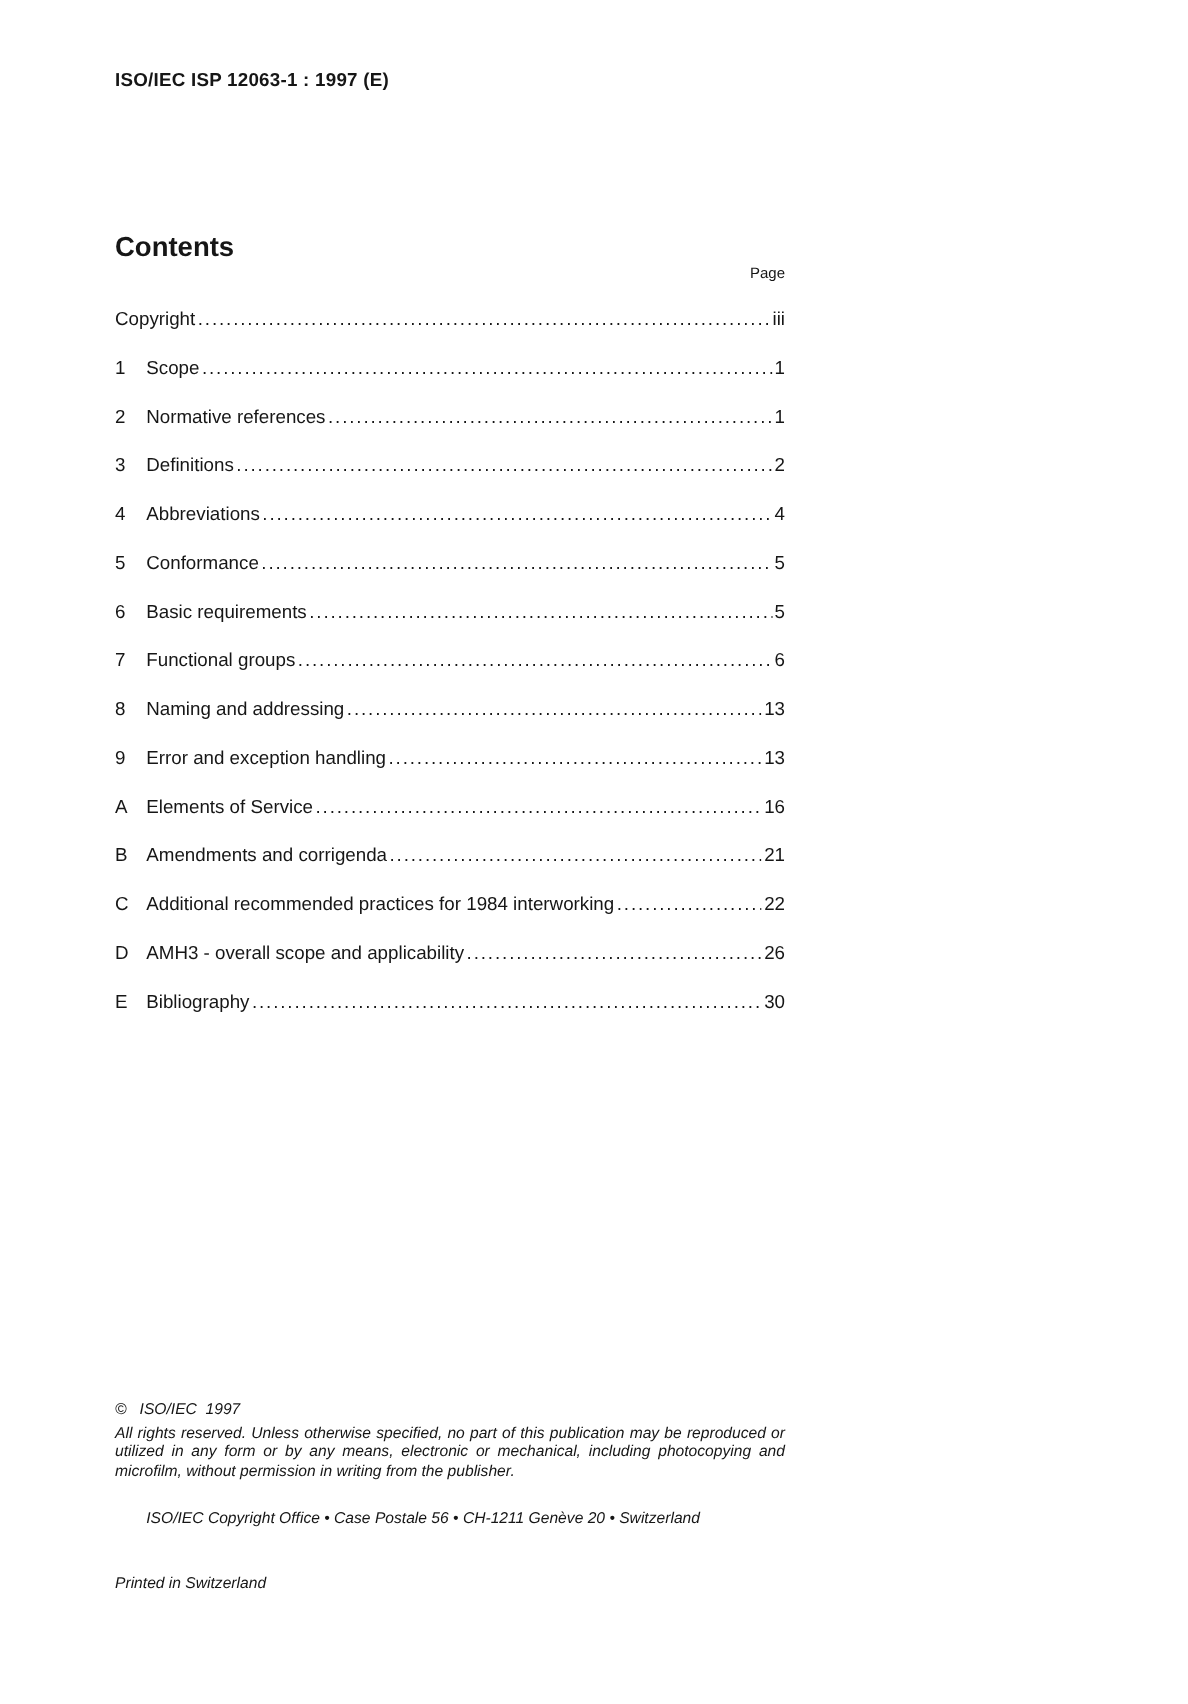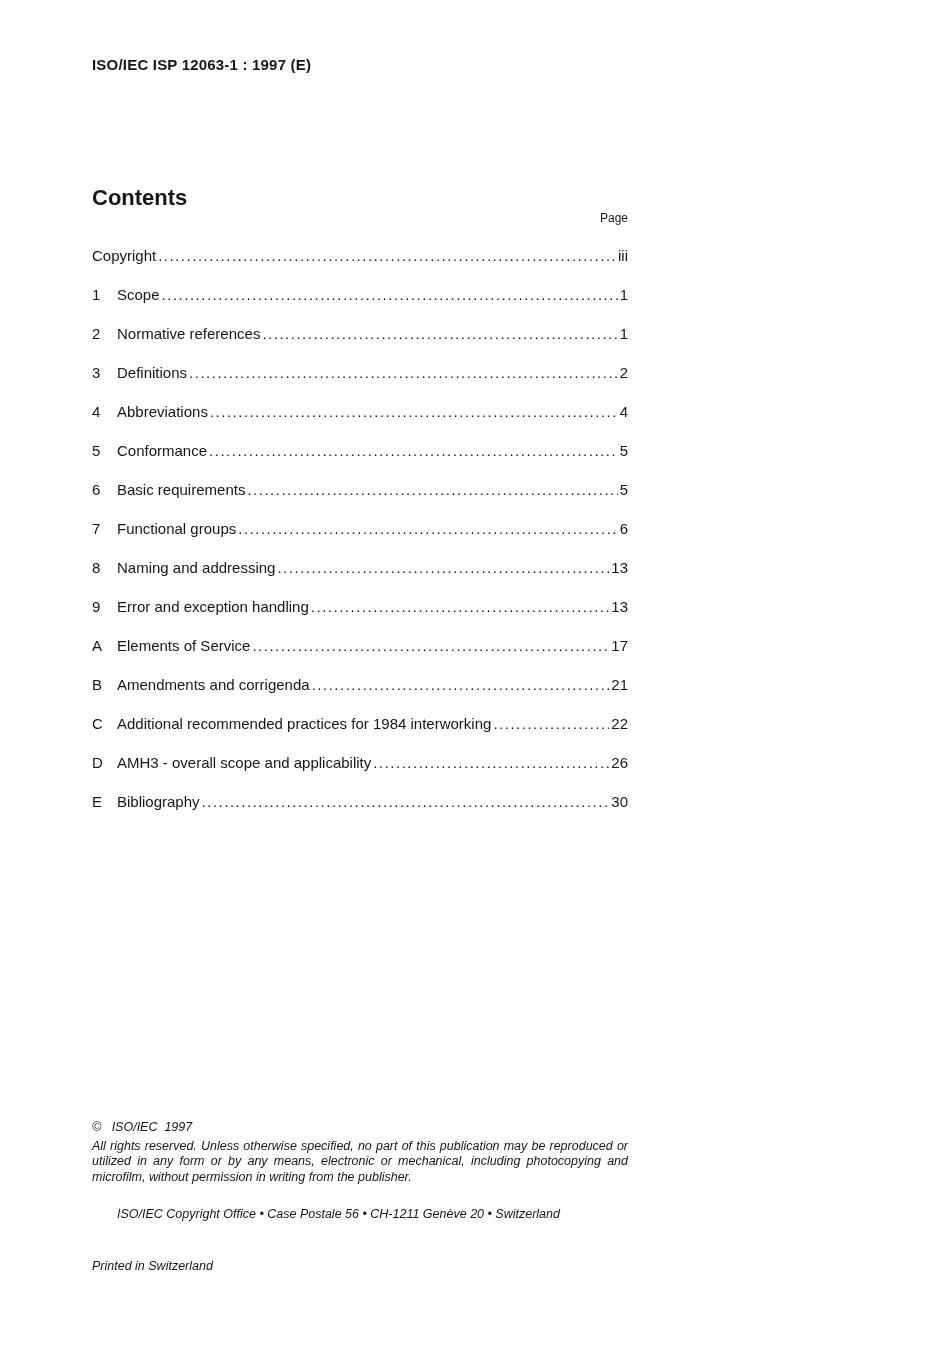--- a/index.html
+++ b/index.html
@@ -186,21 +186,21 @@
     <span class="toc-page">13</span>
   </div>
 </div>
 
 
     <div>
   <div class="toc-row">
     <span class="toc-num">A</span>
     <span class="toc-label">Elements of Service</span>
     <span class="toc-leader"></span>
-    <span class="toc-page">17</span>
+    <span class="toc-page">16</span>
   </div>
 
   <div class="toc-row">
     <span class="toc-num">B</span>
     <span class="toc-label">Amendments and corrigenda</span>
     <span class="toc-leader"></span>
     <span class="toc-page">21</span>
   </div>
 
   <div class="toc-row">

